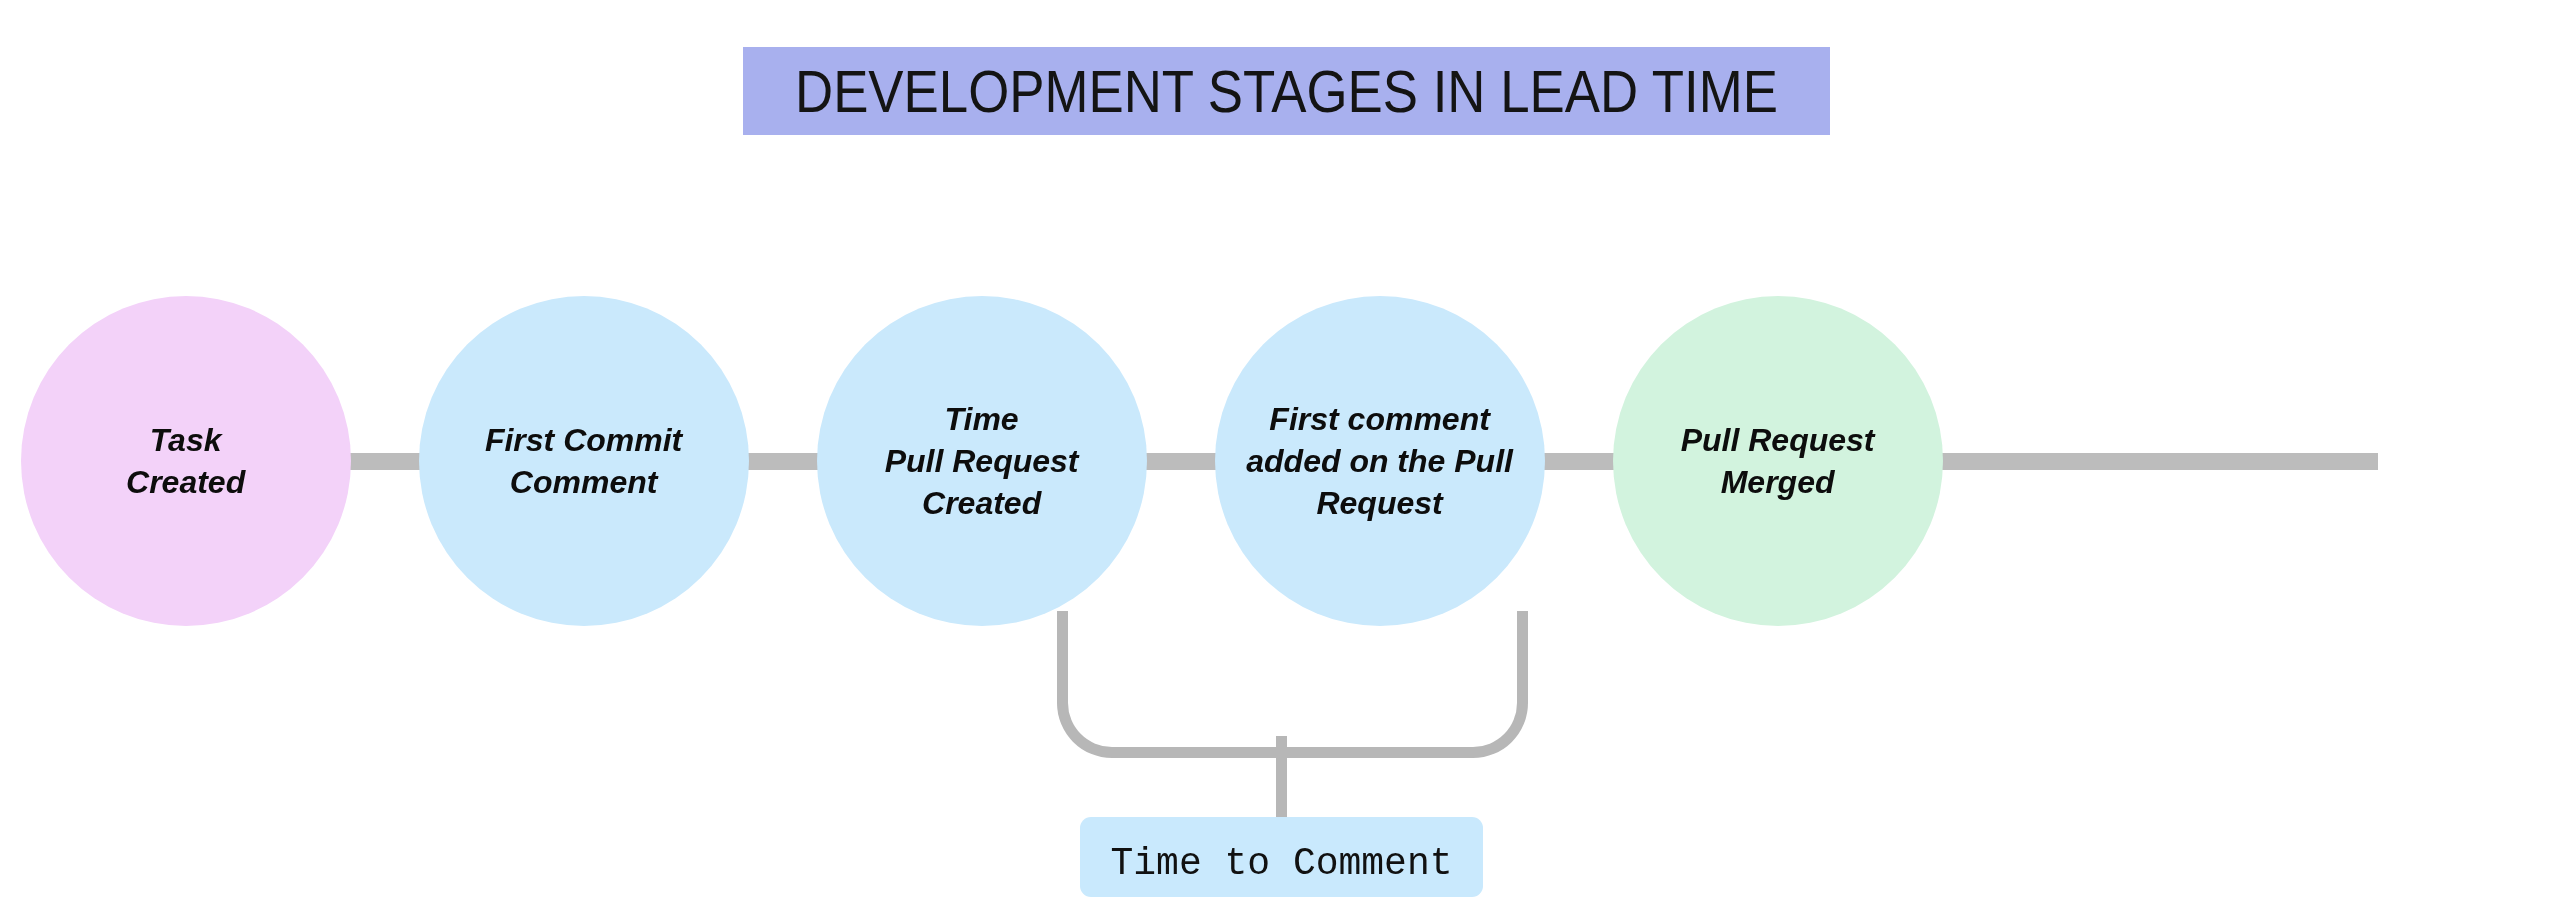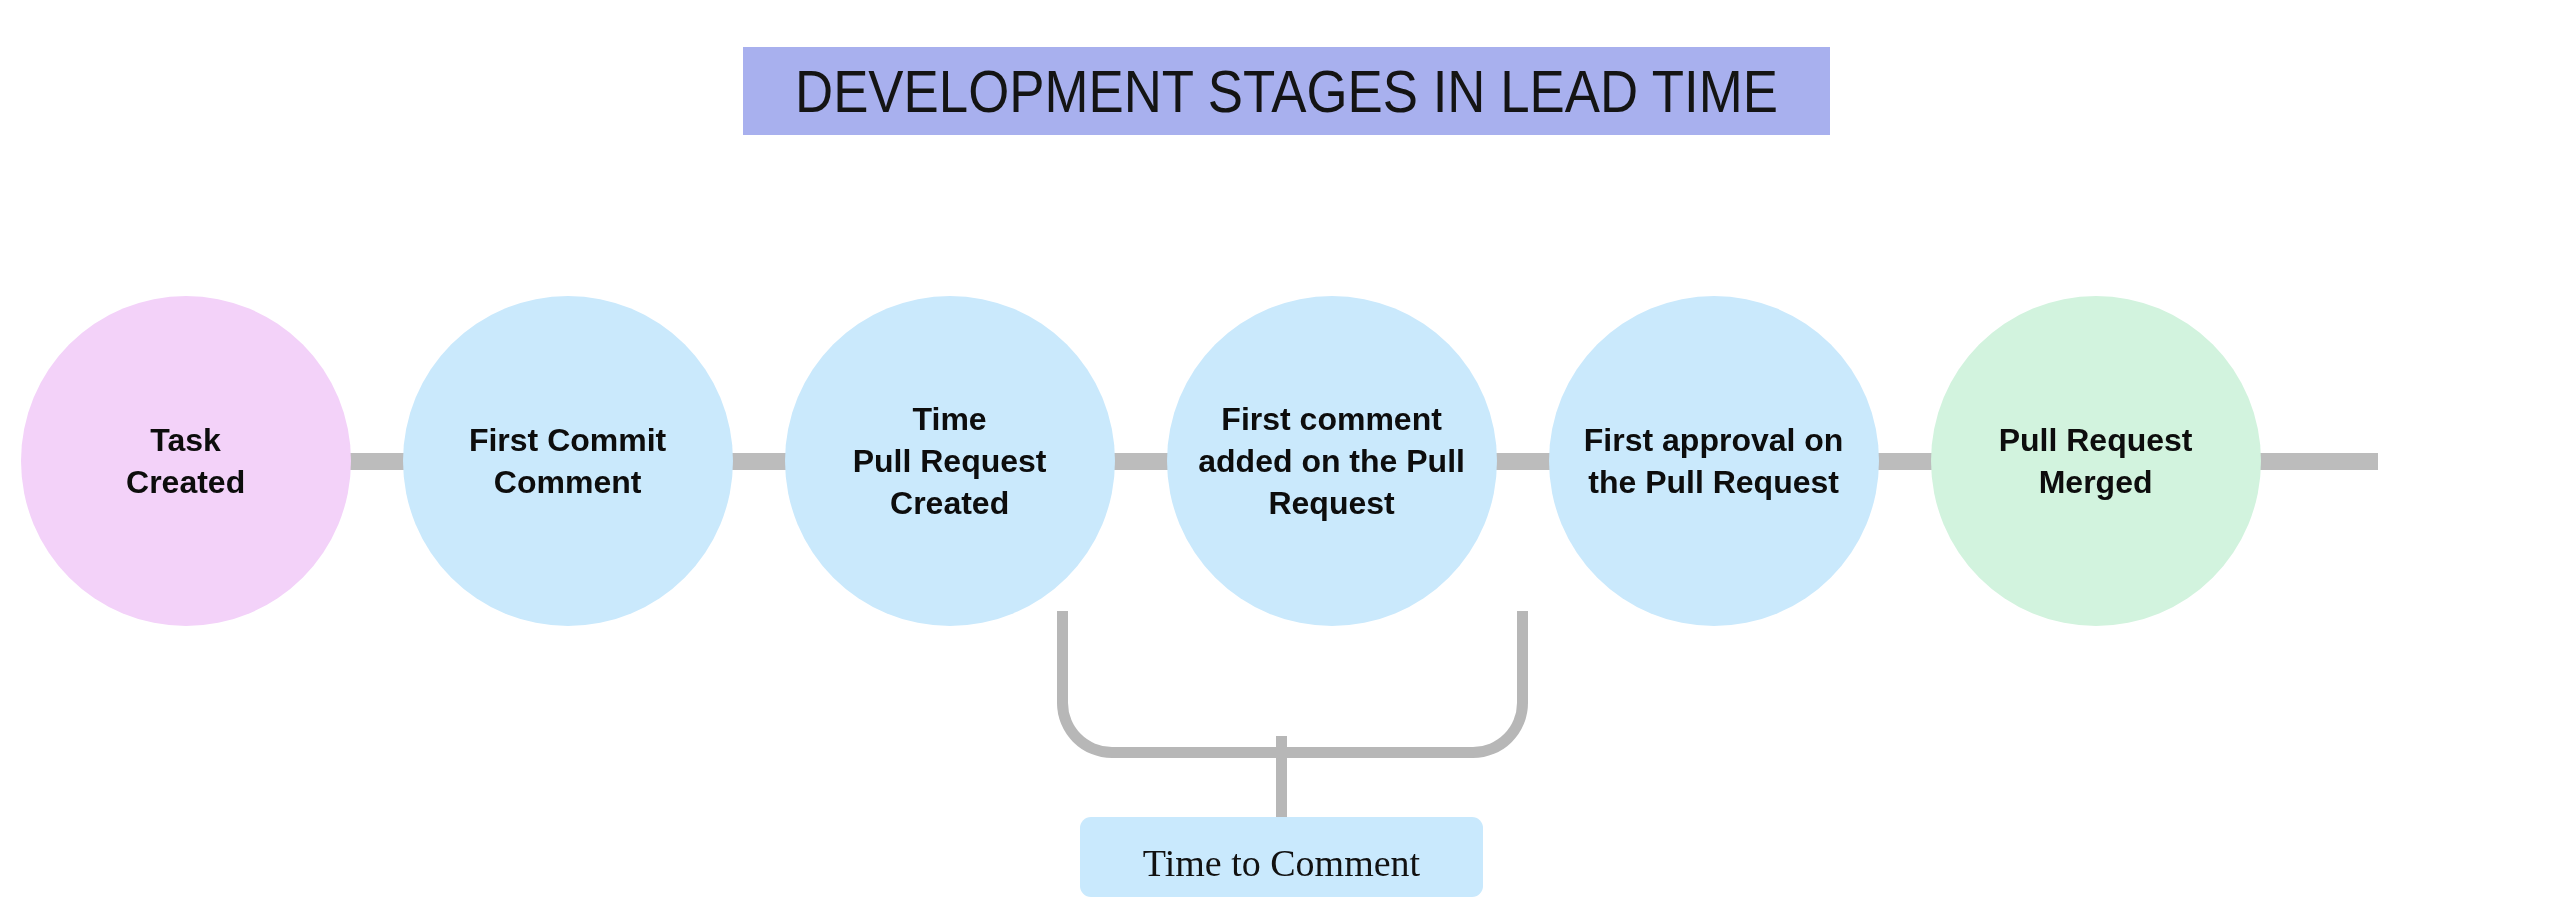--- a/index.html
+++ b/index.html
@@ -52,23 +52,24 @@
     background: #bcbcbc;
     z-index: 0;
   }
   .stages {
     position: absolute;
     left: 0;
     top: 296px;
     height: 330px;
     display: flex;
     align-items: center;
-    gap: 52px;
+    gap: 68px;
     padding-left: 20.6px;
     z-index: 1;
+    font-style: italic;
   }
   .stage {
     width: 330px;
     height: 330px;
     border-radius: 50%;
     flex: 0 0 auto;
     display: flex;
     align-items: center;
     justify-content: center;
     text-align: center;
@@ -108,21 +109,21 @@
     width: 403px;
     height: 80px;
     border-radius: 11px;
     background: #c9e9fd;
     display: flex;
     align-items: center;
     justify-content: center;
     z-index: 1;
   }
   .annotation-text {
-    font-family: Liberation Serif, serif;
+    font-family: Liberation Mono, monospace;
     font-size: 38px;
     font-weight: 500;
     color: #111111;
     white-space: nowrap;
     margin-top: 12px;
   }
 </style>
 </head>
 <body>
 
@@ -138,22 +139,20 @@
     <div class="stage" style="background-color: rgb(243, 210, 249);">Task
 Created</div>
     <div class="stage" style="background-color: rgb(202, 233, 252);">First Commit
 Comment</div>
     <div class="stage" style="background-color: rgb(202, 233, 252);">Time
 Pull Request
 Created</div>
     <div class="stage" style="background-color: rgb(202, 233, 252);">First comment
 added on the Pull
 Request</div>
-    <div class="stage" style="background-color: rgb(202, 233, 252);">First approval on
-the Pull Request</div>
     <div class="stage" style="background-color: rgb(210, 243, 222);">Pull Request
 Merged</div>
   </div>
 
   <div class="bracket"></div>
   <div class="bracket-stem"></div>
 
   <div class="annotation-box" style="background-color: rgb(201, 233, 253);">
     <span class="annotation-text">Time to Comment</span>
   </div>

